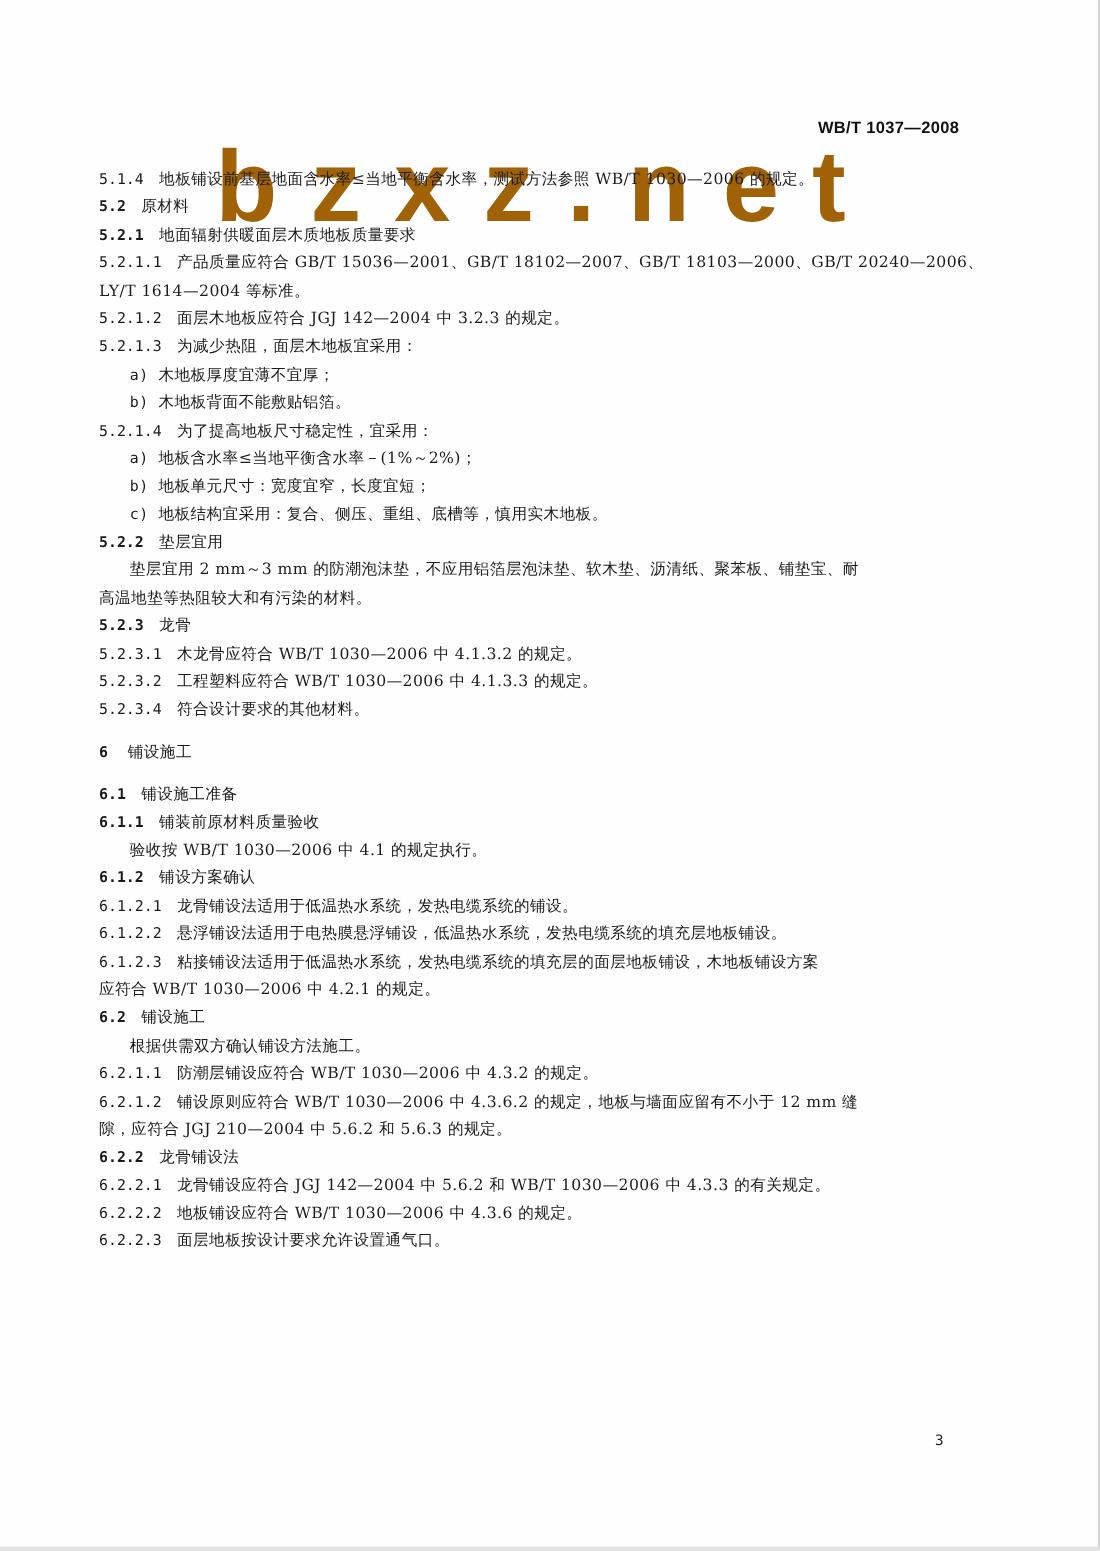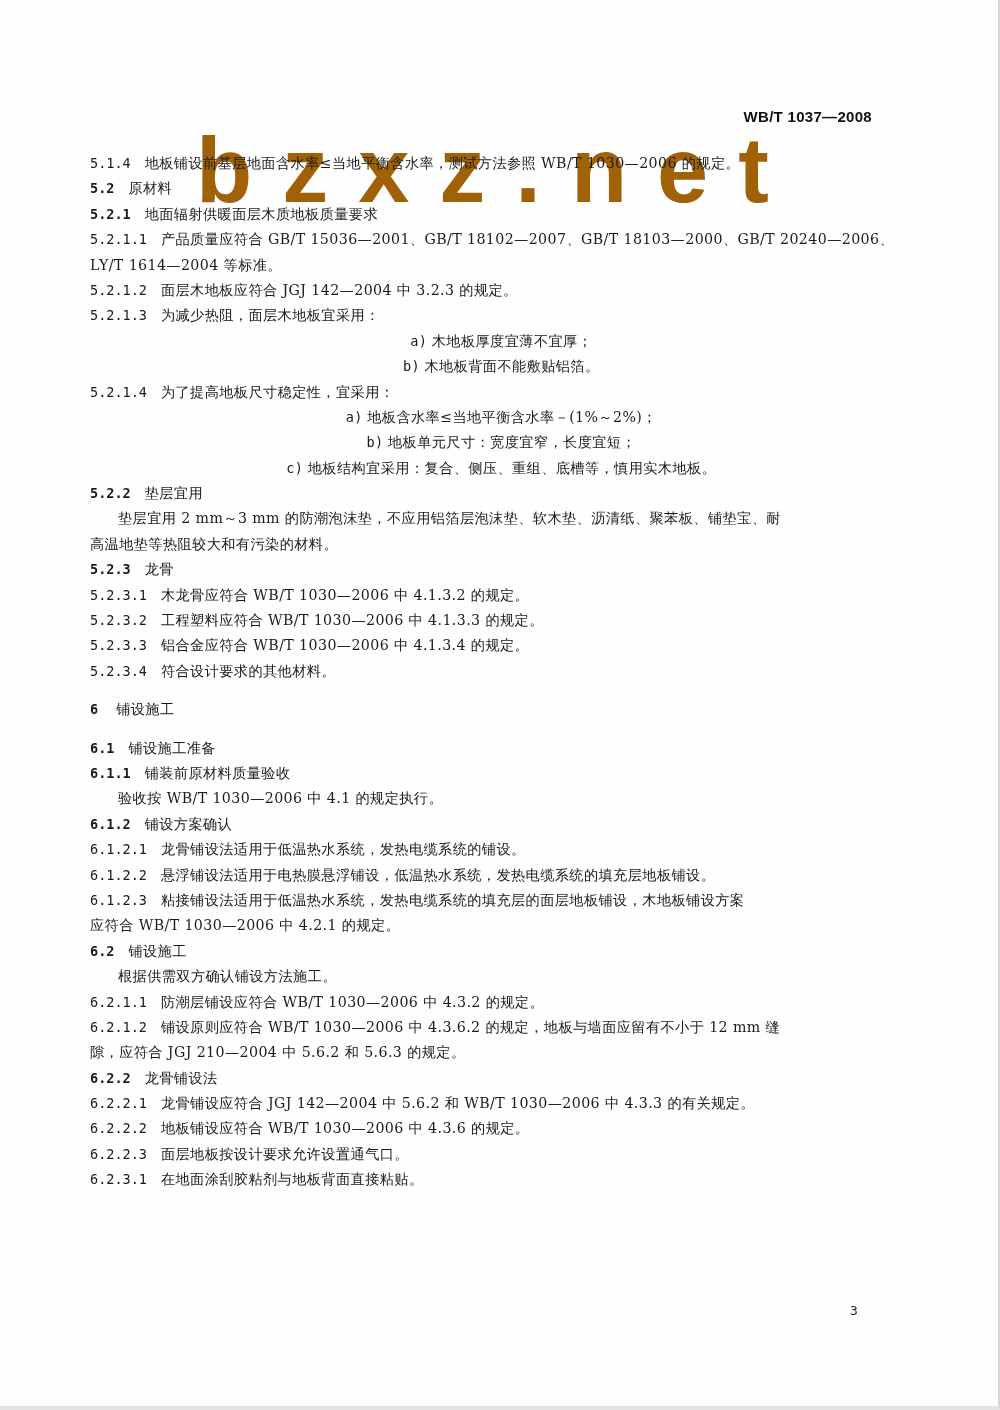--- a/index.html
+++ b/index.html
@@ -27,21 +27,21 @@
   .line {
     height: 25.4px; line-height: 25.4px; font-size: 14.2px;
     white-space: nowrap; letter-spacing: 0.4px;
   }
   .num {
     display: inline-block; font-family: "DejaVu Sans Mono", "Liberation Mono", monospace;
     font-size: 13.5px; letter-spacing: 0; margin-right: 14px;
   }
   .heading { font-weight: bold; font-family: "DejaVu Sans", sans-serif; }
   .heading .txt { font-weight: normal; }
-  .indent-list { padding-left: 28px; text-align: center; }
+  .indent-list { padding-left: 28px; }
   .indent-para { padding-left: 28px; }
   .gap-big { height: 13px; }
   .list-label { display: inline-block; width: 26px; font-family: "DejaVu Sans Mono", monospace; font-size: 13.5px; }
   .page-num {
     position: absolute; left: 850px; top: 1303px; font-size: 13px;
     font-family: "DejaVu Sans Mono", monospace; color: #222;
   }
 </style>
 </head>
 <body>
@@ -63,21 +63,20 @@
       <div class="line"><span class="num">5.2.1.4</span><span class="txt">为了提高地板尺寸稳定性，宜采用：</span></div>
       <div class="line indent-list"><span class="list-label">a)</span><span class="txt">地板含水率≤当地平衡含水率－(1%～2%)；</span></div>
       <div class="line indent-list"><span class="list-label">b)</span><span class="txt">地板单元尺寸：宽度宜窄，长度宜短；</span></div>
       <div class="line indent-list"><span class="list-label">c)</span><span class="txt">地板结构宜采用：复合、侧压、重组、底槽等，慎用实木地板。</span></div>
       <div class="line heading"><span class="num">5.2.2</span><span class="txt">垫层宜用</span></div>
       <div class="line indent-para"><span class="txt">垫层宜用 2 mm～3 mm 的防潮泡沫垫，不应用铝箔层泡沫垫、软木垫、沥清纸、聚苯板、铺垫宝、耐</span></div>
       <div class="line"><span class="txt">高温地垫等热阻较大和有污染的材料。</span></div>
       <div class="line heading"><span class="num">5.2.3</span><span class="txt">龙骨</span></div>
       <div class="line"><span class="num">5.2.3.1</span><span class="txt">木龙骨应符合 WB/T 1030—2006 中 4.1.3.2 的规定。</span></div>
       <div class="line"><span class="num">5.2.3.2</span><span class="txt">工程塑料应符合 WB/T 1030—2006 中 4.1.3.3 的规定。</span></div>
-      <div class="line"><span class="num">5.2.3.3</span><span class="txt">铝合金应符合 WB/T 1030—2006 中 4.1.3.4 的规定。</span></div>
       <div class="line"><span class="num">5.2.3.4</span><span class="txt">符合设计要求的其他材料。</span></div>
       <div class="gap-big"></div>
       <div class="line heading"><span class="num" style="margin-right: 18px;">6</span><span class="txt">铺设施工</span></div>
       <div class="gap-big"></div>
       <div class="line heading"><span class="num">6.1</span><span class="txt">铺设施工准备</span></div>
       <div class="line heading"><span class="num">6.1.1</span><span class="txt">铺装前原材料质量验收</span></div>
       <div class="line indent-para"><span class="txt">验收按 WB/T 1030—2006 中 4.1 的规定执行。</span></div>
       <div class="line heading"><span class="num">6.1.2</span><span class="txt">铺设方案确认</span></div>
       <div class="line"><span class="num">6.1.2.1</span><span class="txt">龙骨铺设法适用于低温热水系统，发热电缆系统的铺设。</span></div>
       <div class="line"><span class="num">6.1.2.2</span><span class="txt">悬浮铺设法适用于电热膜悬浮铺设，低温热水系统，发热电缆系统的填充层地板铺设。</span></div>
@@ -85,17 +84,16 @@
       <div class="line"><span class="txt">应符合 WB/T 1030—2006 中 4.2.1 的规定。</span></div>
       <div class="line heading"><span class="num">6.2</span><span class="txt">铺设施工</span></div>
       <div class="line indent-para"><span class="txt">根据供需双方确认铺设方法施工。</span></div>
       <div class="line"><span class="num">6.2.1.1</span><span class="txt">防潮层铺设应符合 WB/T 1030—2006 中 4.3.2 的规定。</span></div>
       <div class="line"><span class="num">6.2.1.2</span><span class="txt">铺设原则应符合 WB/T 1030—2006 中 4.3.6.2 的规定，地板与墙面应留有不小于 12 mm 缝</span></div>
       <div class="line"><span class="txt">隙，应符合 JGJ 210—2004 中 5.6.2 和 5.6.3 的规定。</span></div>
       <div class="line heading"><span class="num">6.2.2</span><span class="txt">龙骨铺设法</span></div>
       <div class="line"><span class="num">6.2.2.1</span><span class="txt">龙骨铺设应符合 JGJ 142—2004 中 5.6.2 和 WB/T 1030—2006 中 4.3.3 的有关规定。</span></div>
       <div class="line"><span class="num">6.2.2.2</span><span class="txt">地板铺设应符合 WB/T 1030—2006 中 4.3.6 的规定。</span></div>
       <div class="line"><span class="num">6.2.2.3</span><span class="txt">面层地板按设计要求允许设置通气口。</span></div>
-      <div class="line"><span class="num">6.2.3.1</span><span class="txt">在地面涂刮胶粘剂与地板背面直接粘贴。</span></div>
     </div>
 
   <div class="page-num">3</div>
 </div>
 
 </body></html>

